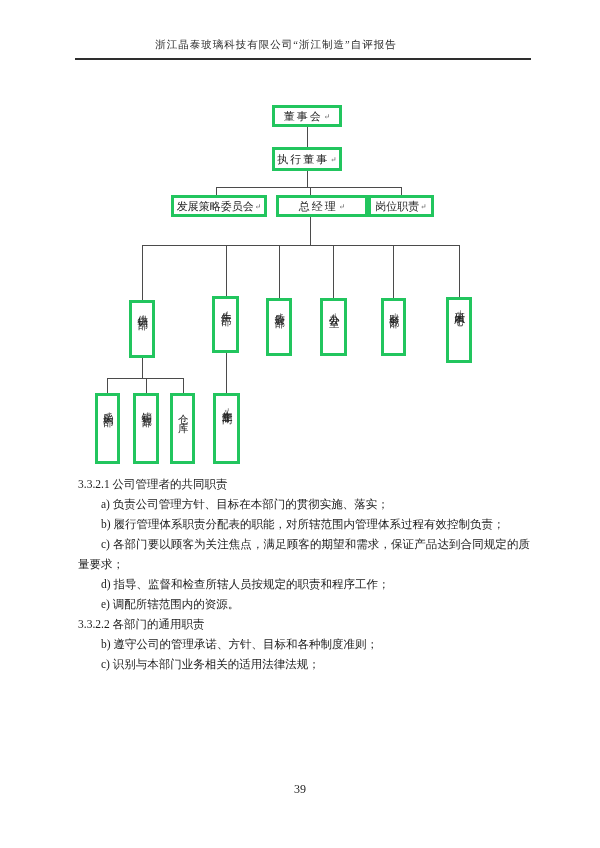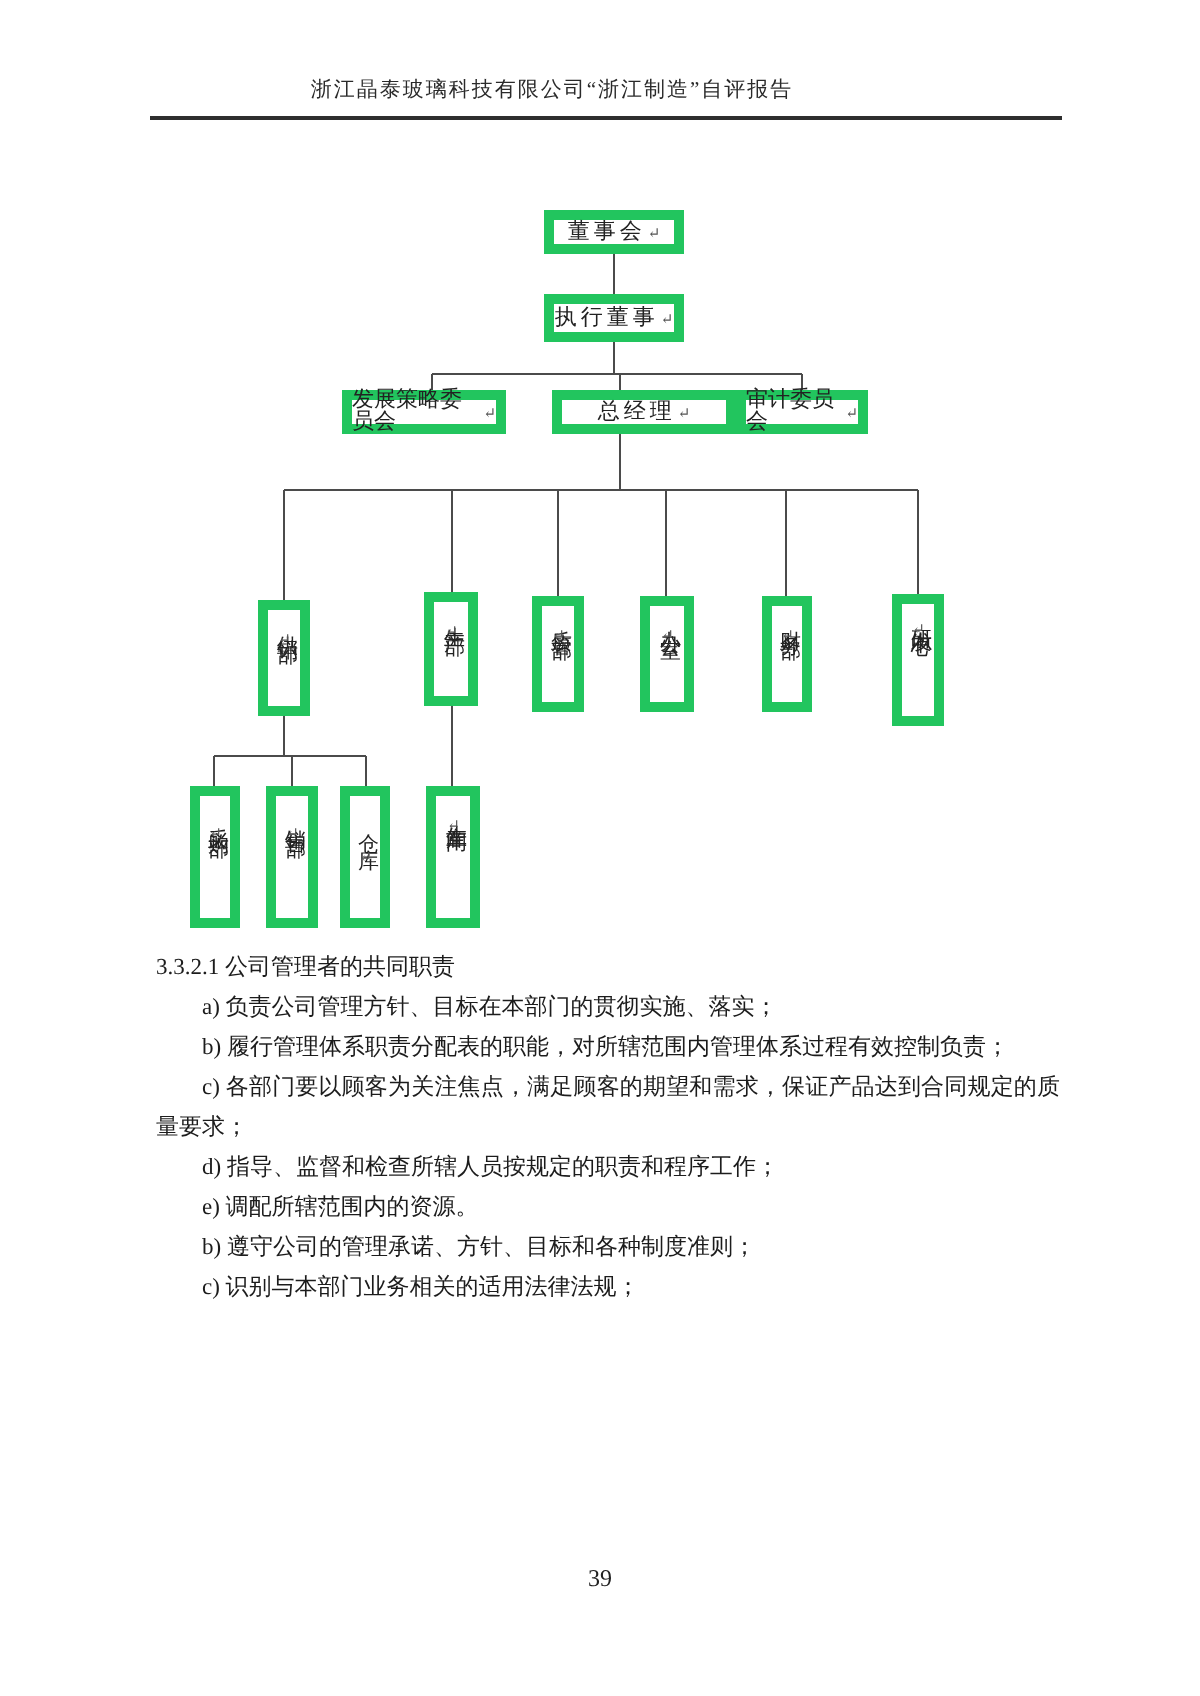--- a/index.html
+++ b/index.html
@@ -8,21 +8,21 @@
     font-family:"Liberation Serif","DejaVu Serif",serif;color:#1c1c1c;
   }
   
   .hdr{position:absolute;top:38px;left:0;width:552px;text-align:center;
        font-size:10.5px;letter-spacing:1px;color:#2a2a2a;}
   .hdr-rule{position:absolute;top:58px;left:75px;width:456px;height:2.4px;background:#2e2e2e;}
   
   .chart{position:absolute;top:0;left:0;width:600px;height:480px;}
   .chart svg{position:absolute;top:0;left:0;}
   .obox{
-    position:absolute;box-sizing:border-box;border:5px solid #22c55e;background:#fff;
+    position:absolute;box-sizing:border-box;border:3px solid #22c55e;background:#fff;
     display:flex;align-items:center;justify-content:center;
     font-size:11px;color:#222;letter-spacing:2px;line-height:1;
   }
   .obox .pm{font-size:7.5px;color:#555;letter-spacing:0;margin-left:1px;transform:translateY(1px);}
   .obox.vert{
     writing-mode:vertical-rl;text-orientation:upright;
     font-size:10.5px;letter-spacing:2px;padding-top:4px;justify-content:flex-start;
   }
   .obox.vert .pm{margin-left:0;transform:none;}
   
@@ -77,30 +77,30 @@
 
     <div class="obox" style="left:272px;top:105px;width:70px;height:22px;">
         <span>董事会</span>
         <span class="pm">↵</span>
       </div>
     <div class="obox" style="left:272px;top:147px;width:70px;height:24px;">
         <span>执行董事</span>
         <span class="pm">↵</span>
       </div>
 
-    <div class="obox" style="left:171px;top:195px;width:82px;height:22px;letter-spacing:0;">
+    <div class="obox" style="left:171px;top:195px;width:96px;height:22px;letter-spacing:0;">
         <span>发展策略委员会</span>
         <span class="pm">↵</span>
       </div>
     <div class="obox" style="left:276px;top:195px;width:92px;height:22px;">
         <span>总经理</span>
         <span class="pm">↵</span>
       </div>
     <div class="obox" style="left:368px;top:195px;width:66px;height:22px;letter-spacing:0;">
-        <span>审计委员会</span>
+        <span>岗位职责</span>
         <span class="pm">↵</span>
       </div>
 
     <div class="obox vert" style="left:129px;top:300px;width:26px;height:58px;">
         <span>供销部</span>
         <span class="pm">↵</span>
       </div>
     <div class="obox vert" style="left:212px;top:296px;width:27px;height:57px;">
         <span>生产部</span>
         <span class="pm">↵</span>
@@ -140,19 +140,20 @@
       </div>
   </div>
 
   <div class="bodytext">
     <p class="subhead">3.3.2.1 公司管理者的共同职责</p>
     <p class="indent">a) 负责公司管理方针、目标在本部门的贯彻实施、落实；</p>
     <p class="indent">b) 履行管理体系职责分配表的职能，对所辖范围内管理体系过程有效控制负责；</p>
     <p class="indent">c) 各部门要以顾客为关注焦点，满足顾客的期望和需求，保证产品达到合同规定的质量要求；</p>
     <p class="indent">d) 指导、监督和检查所辖人员按规定的职责和程序工作；</p>
     <p class="indent">e) 调配所辖范围内的资源。</p>
+    <p class="subhead">3.3.2.2 各部门的通用职责</p>
     <p class="indent">b) 遵守公司的管理承诺、方针、目标和各种制度准则；</p>
     <p class="indent">c) 识别与本部门业务相关的适用法律法规；</p>
   </div>
 
   <div class="pageno">39</div>
 
 </div>
 
 </body></html>

